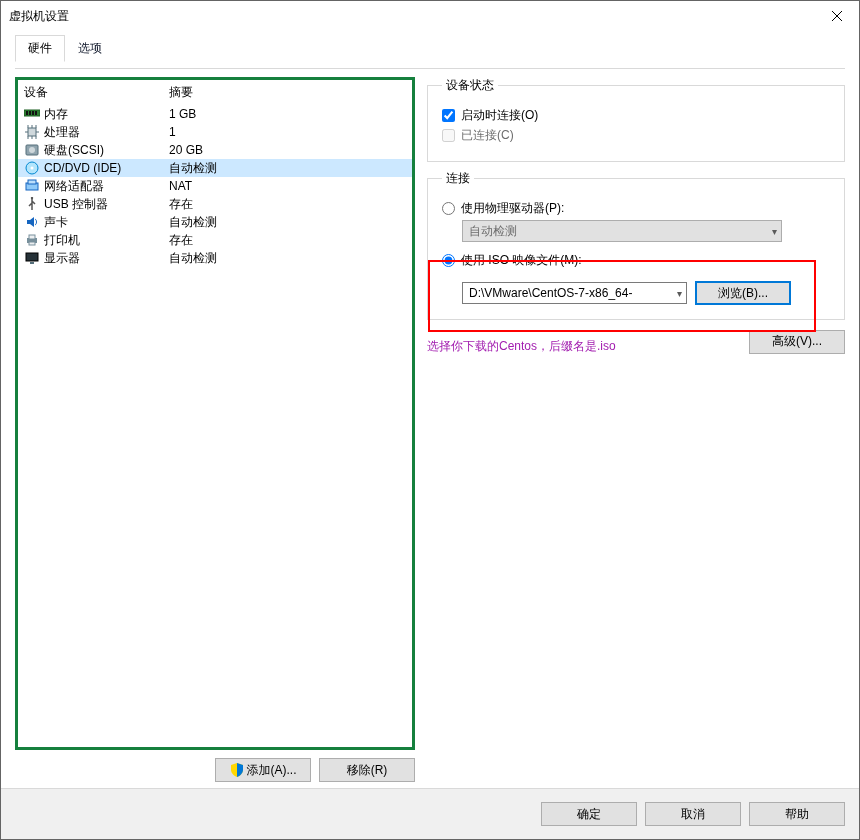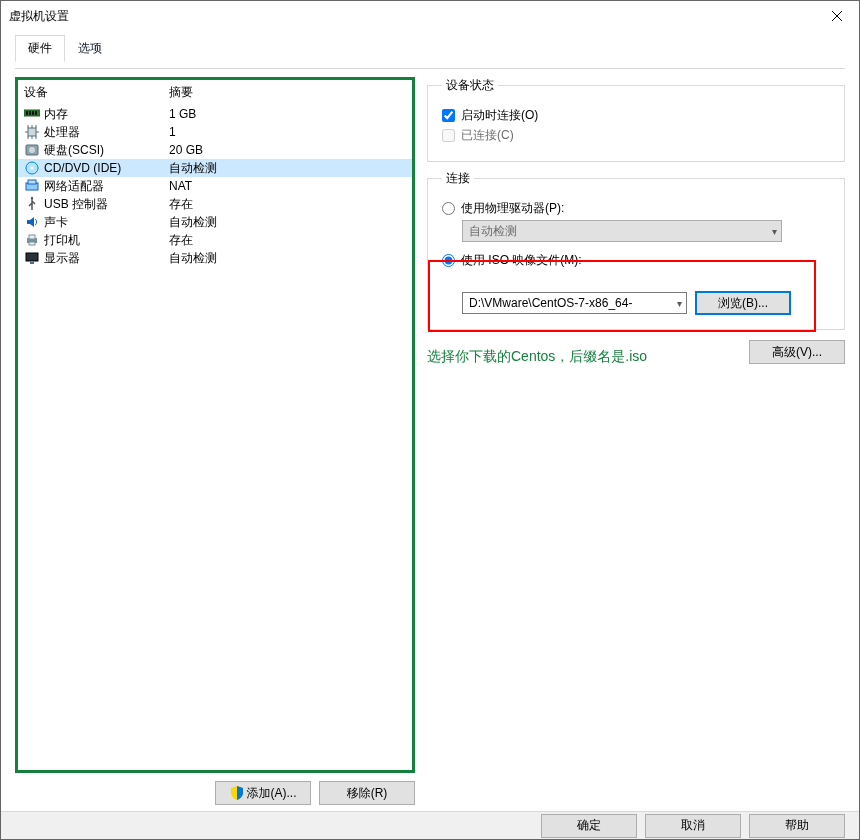--- a/index.html
+++ b/index.html
@@ -99,37 +99,37 @@
   .combo {
     width:225px; height:22px; border:1px solid #7a7a7a; background:#fff;
     font-size:12px; padding:0 18px 0 6px; display:flex; align-items:center;
     position:relative;
   }
   .combo.disabled-combo { background:#e1e1e1; color:#6d6d6d; border-color:#adadad; }
   .combo .chev {
     position:absolute; right:4px; top:50%; transform:translateY(-50%);
     font-size:10px; color:#5a5a5a;
   }
-  .browse-row { display:flex; align-items:center; gap:8px; margin-top:22px; }
+  .browse-row { display:flex; align-items:center; gap:8px; margin-top:12px; }
   .browse-btn {
     width:96px; height:24px; border:2px solid #0078d7; background:#e1e1e1;
     font-size:12px; display:flex; align-items:center; justify-content:center; cursor:default;
   }
   .red-box {
     position:absolute; border:2px solid #ff0000;
     left:0px; top:73px; width:388px; height:72px;
     pointer-events:none;
   }
   .red-note {
-    color:#15803d; font-size:14px; margin-top:10px;
+    color:#a21caf; font-size:12px; margin-top:10px;
   }
 
   
   .footer {
-    border-top:1px solid #d9d9d9; height:28px;
+    border-top:1px solid #d9d9d9; height:51px;
     display:flex; align-items:center; justify-content:flex-end;
     padding:0 14px; gap:8px; background:#f0f0f0;
   }
 
   
   svg { display:block; }
 </style>
 </head>
 <body>
 

